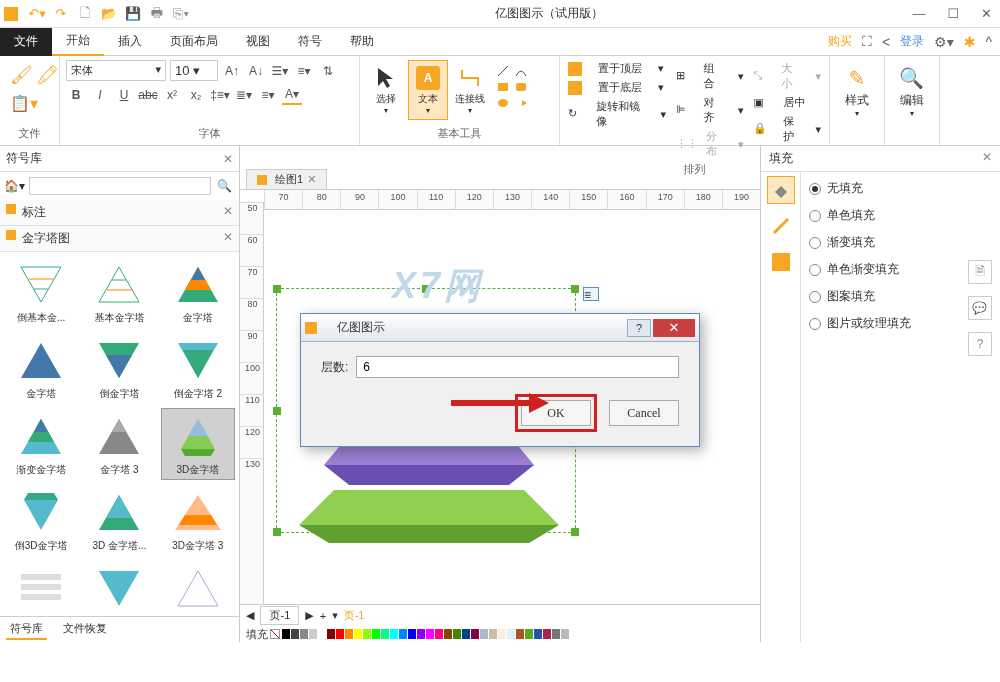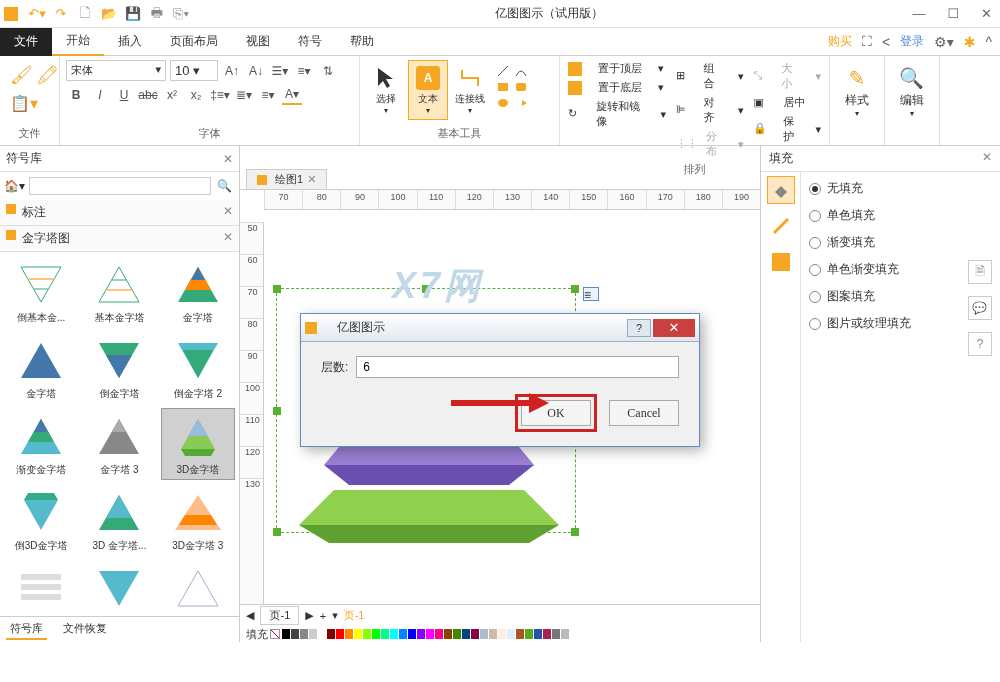--- a/index.html
+++ b/index.html
@@ -82,21 +82,21 @@
 .bt-tab.active { border-bottom: 2px solid #f5a623; }
 
 .canvas-area { flex: 1; display: flex; flex-direction: column; position: relative; }
 .doc-tabs { height: 24px; display: flex; align-items: flex-end; padding: 0 6px; border-bottom: 1px solid #ccc; margin-top: 20px; }
 .doc-tab { background: #f0f0f0; padding: 2px 10px; font-size: 11px; border: 1px solid #ccc; border-bottom: none; display: flex; align-items: center; gap: 4px; }
 .doc-tab .x { color: #888; cursor: pointer; }
 
 .canvas-wrap { flex: 1; display: flex; background: #fff; position: relative; overflow: hidden; }
 .ruler-h { position: absolute; top: 0; left: 24px; right: 0; height: 20px; background: #fafafa; border-bottom: 1px solid #ccc; display: flex; font-size: 9px; color: #555; }
 .ruler-h span { width: 40px; text-align: center; border-left: 1px solid #ddd; padding-top: 2px; }
-.ruler-v { position: absolute; top: 32px; left: 0; bottom: 0; width: 24px; background: #fafafa; border-right: 1px solid #ccc; display: flex; flex-direction: column; font-size: 9px; color: #555; }
+.ruler-v { position: absolute; top: 12px; left: 0; bottom: 0; width: 24px; background: #fafafa; border-right: 1px solid #ccc; display: flex; flex-direction: column; font-size: 9px; color: #555; }
 .ruler-v span { height: 32px; text-align: center; border-top: 1px solid #ddd; writing-mode: horizontal-tb; padding-left: 2px; }
 .canvas { position: absolute; top: 20px; left: 24px; right: 0; bottom: 0; background: #fff; }
 .selection-box { position: absolute; top: 78px; left: 12px; width: 300px; height: 245px; border: 1px dashed #5ab030; }
 .sel-handle { position: absolute; width: 8px; height: 8px; background: #5ab030; }
 .pyramid-shape { position: absolute; top: 215px; left: 30px; }
 
 .page-bar { height: 22px; border-top: 1px solid #ccc; display: flex; align-items: center; padding: 0 6px; font-size: 11px; gap: 6px; }
 .color-bar { height: 16px; display: flex; align-items: center; padding: 0 6px; font-size: 11px; gap: 2px; }
 .color-sw { width: 8px; height: 10px; }
 

